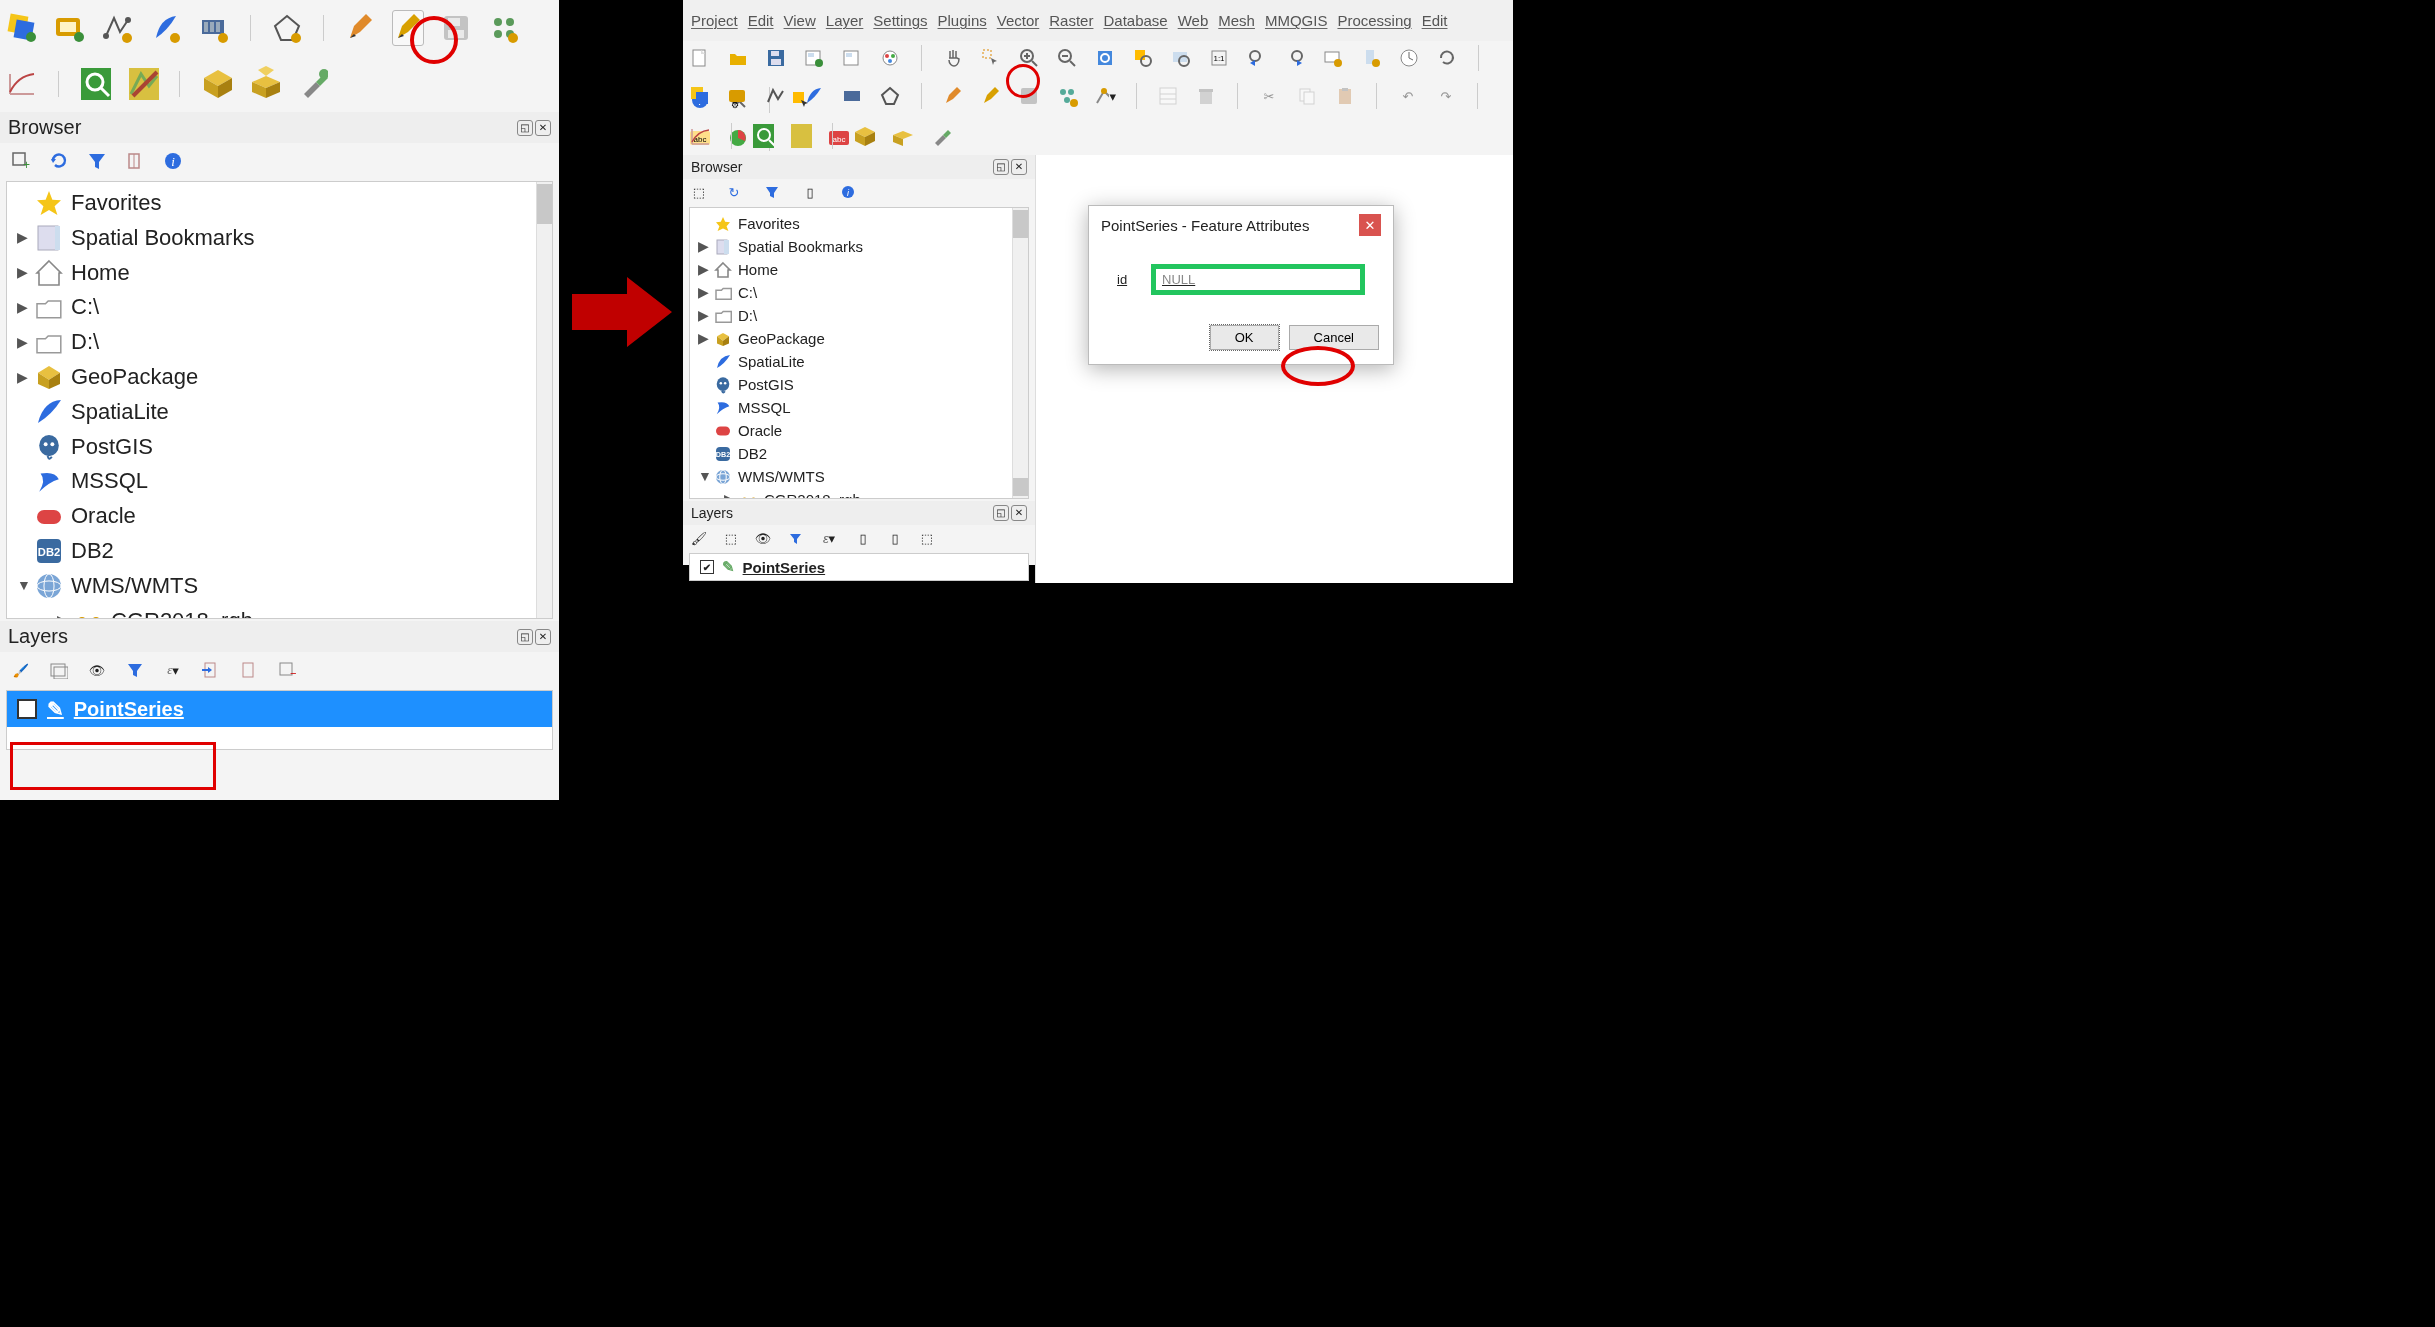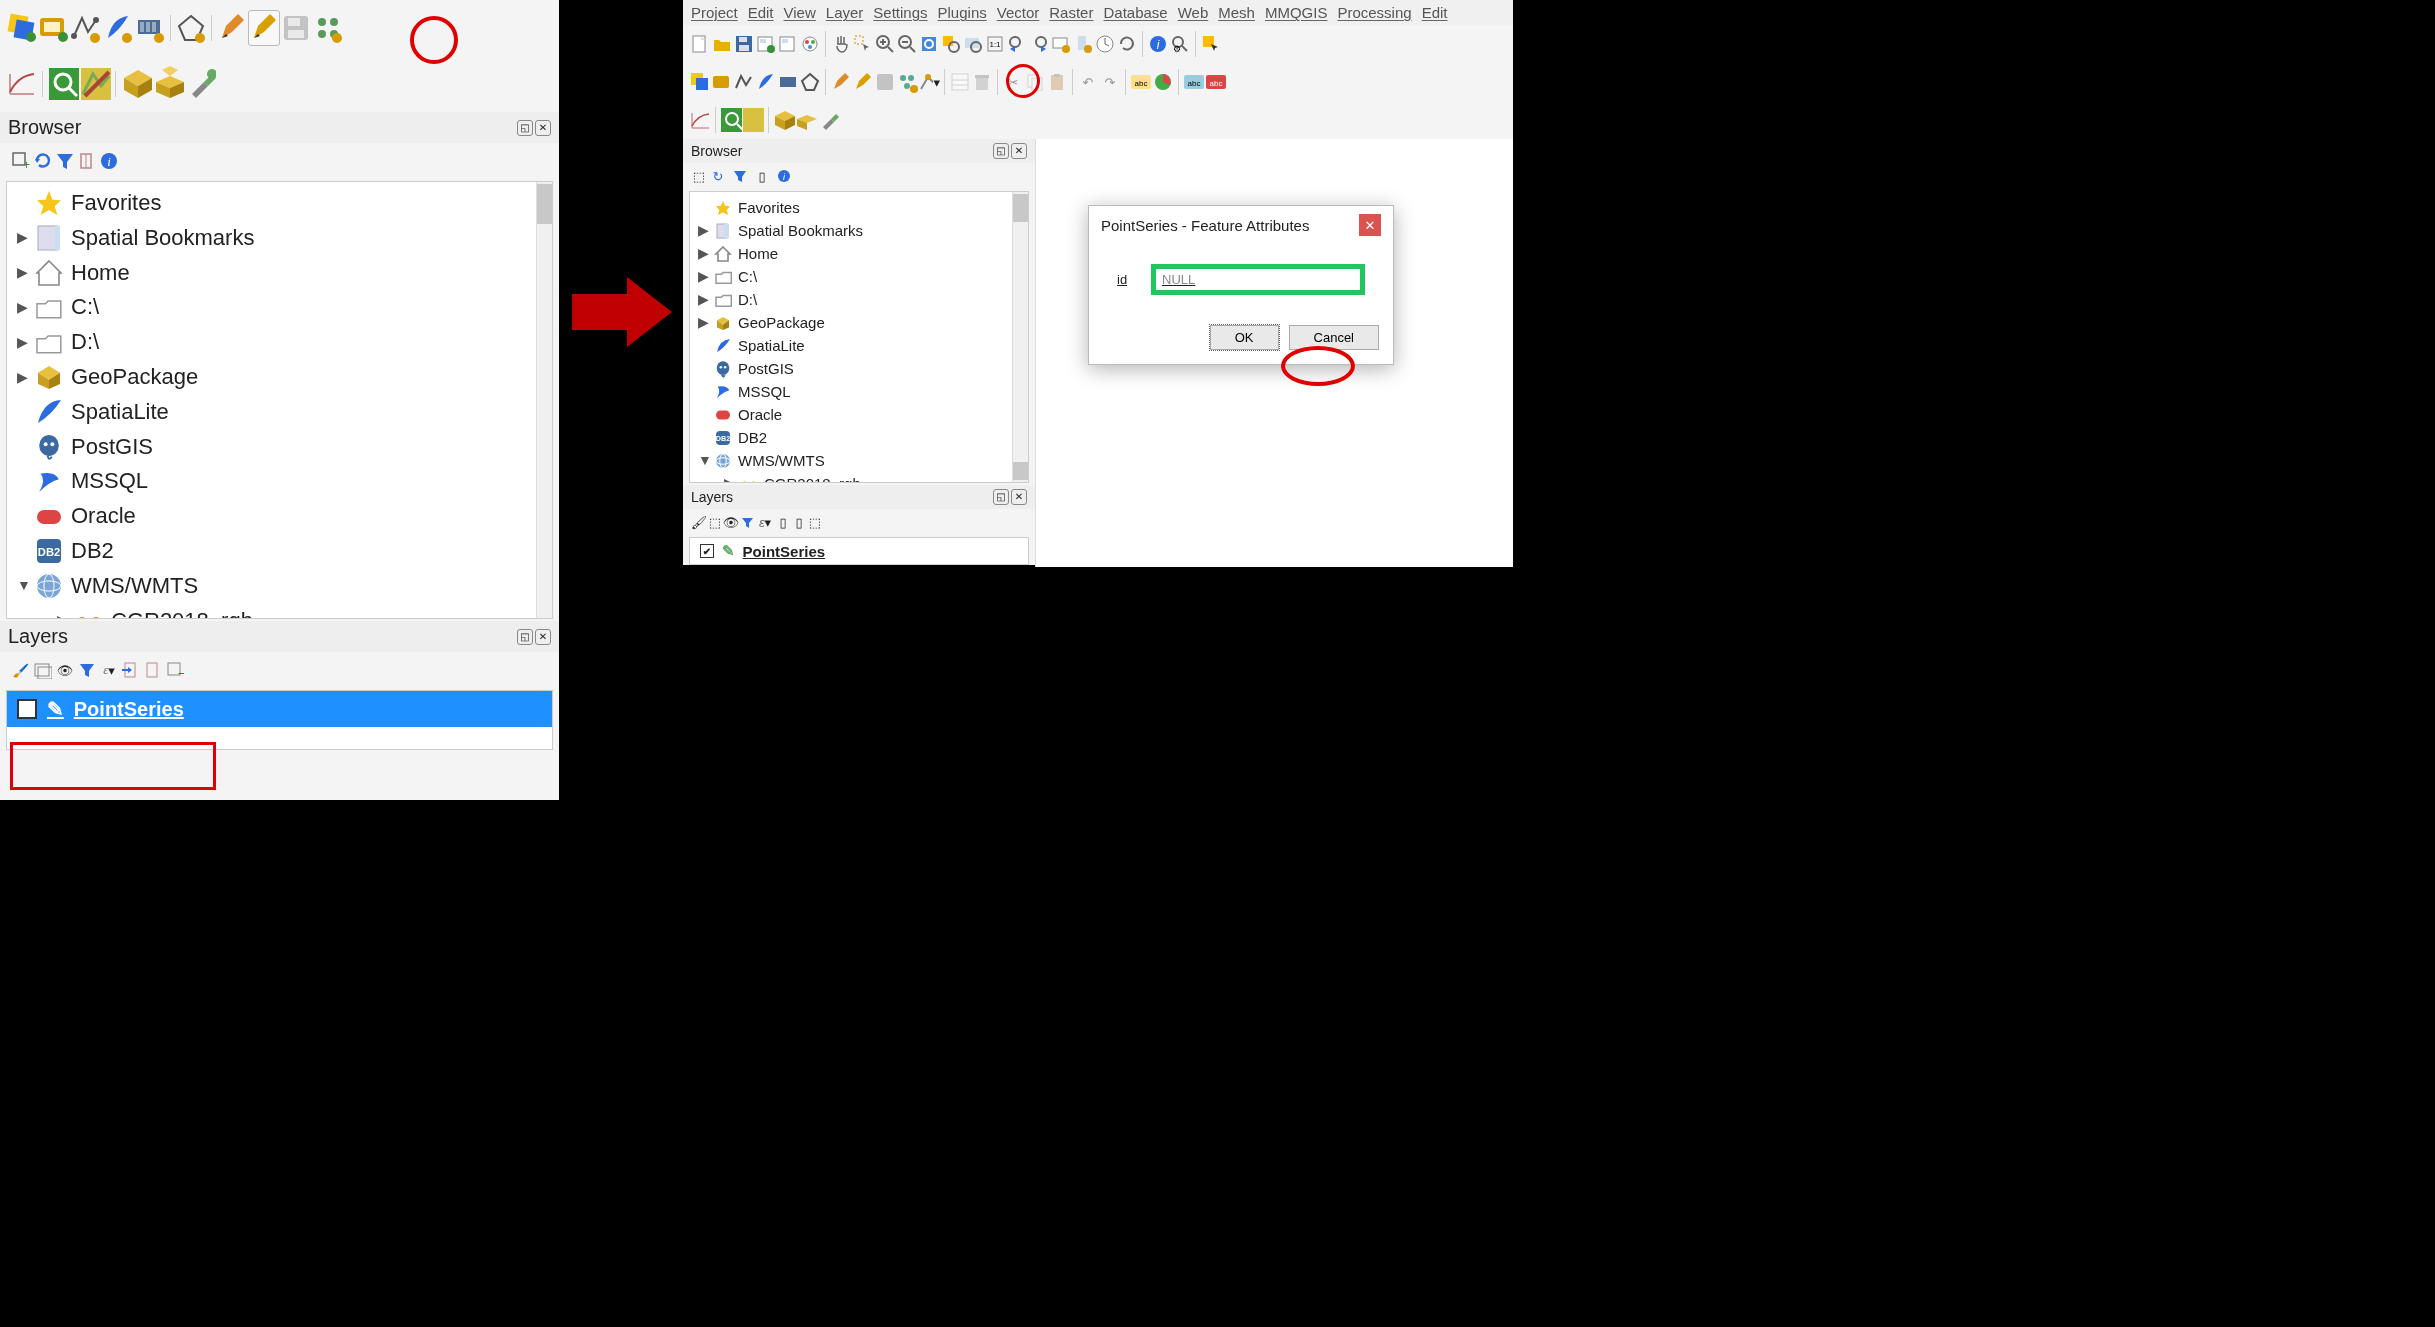--- a/index.html
+++ b/index.html
@@ -2,23 +2,23 @@
 <html><head>
 <meta charset="utf-8">
 <style>
   * { box-sizing: border-box; margin:0; padding:0; }
   body { background:#000; font-family: "Segoe UI", Arial, sans-serif; font-size:13px; color:#222; width:2435px; height:1327px; position:relative; overflow:hidden;}
 
   
   .left-pane, .right-pane { position:absolute; background:#f4f4f4; }
   .left-pane { left:0; top:0; width:559px; height:800px; }
   .right-pane { left:683px; top:0; width:830px; height:565px; }
-  .menu-bar { background:#f0f0f0; padding:4px 8px; font-size:15px; color:#555; display:flex; gap:10px; flex-wrap:wrap;}
+  .menu-bar { background:#f0f0f0; padding:12px 8px; font-size:15px; color:#555; display:flex; gap:10px; flex-wrap:wrap;}
   .menu-bar span { text-decoration: underline; text-decoration-color:#666; text-decoration-thickness:1px; text-underline-offset:2px; cursor:default;}
-  .toolbar { background:#f4f4f4; padding:4px 6px; display:flex; gap:0; align-items:center; flex-wrap:wrap;}
+  .toolbar { background:#f4f4f4; padding:4px 6px; display:flex; gap:16px; align-items:center; flex-wrap:wrap;}
   .tb-icon { width:32px; height:32px; display:flex;align-items:center;justify-content:center;}
   .tb-icon-sm { width:22px; height:22px; display:flex;align-items:center;justify-content:center;}
   .sep { width:1px; height:26px; background:#ccc; margin:0 4px;}
   .panel-header { background:#eee; padding:4px 8px; font-size:20px; display:flex; justify-content:space-between;align-items:center;}
   .panel-btns { display:flex; gap:2px;}
   .panel-btns div{ width:16px; height:16px; border:1px solid #888; border-radius:3px; display:flex;align-items:center;justify-content:center;font-size:10px;line-height:1;}
   .panel-body { background:#fff; border:1px solid #ccc; margin:2px 6px; padding:4px 0; overflow:auto; position:relative;}
   .tree-row { display:flex; align-items:center; gap:8px; padding:2px 10px; font-size:22px; line-height:1.4;}
   .tree-row.small { font-size:15px; gap:6px; padding:1px 8px;}
   .tree-arrow { width:10px; color:#555; font-size:14px;}

